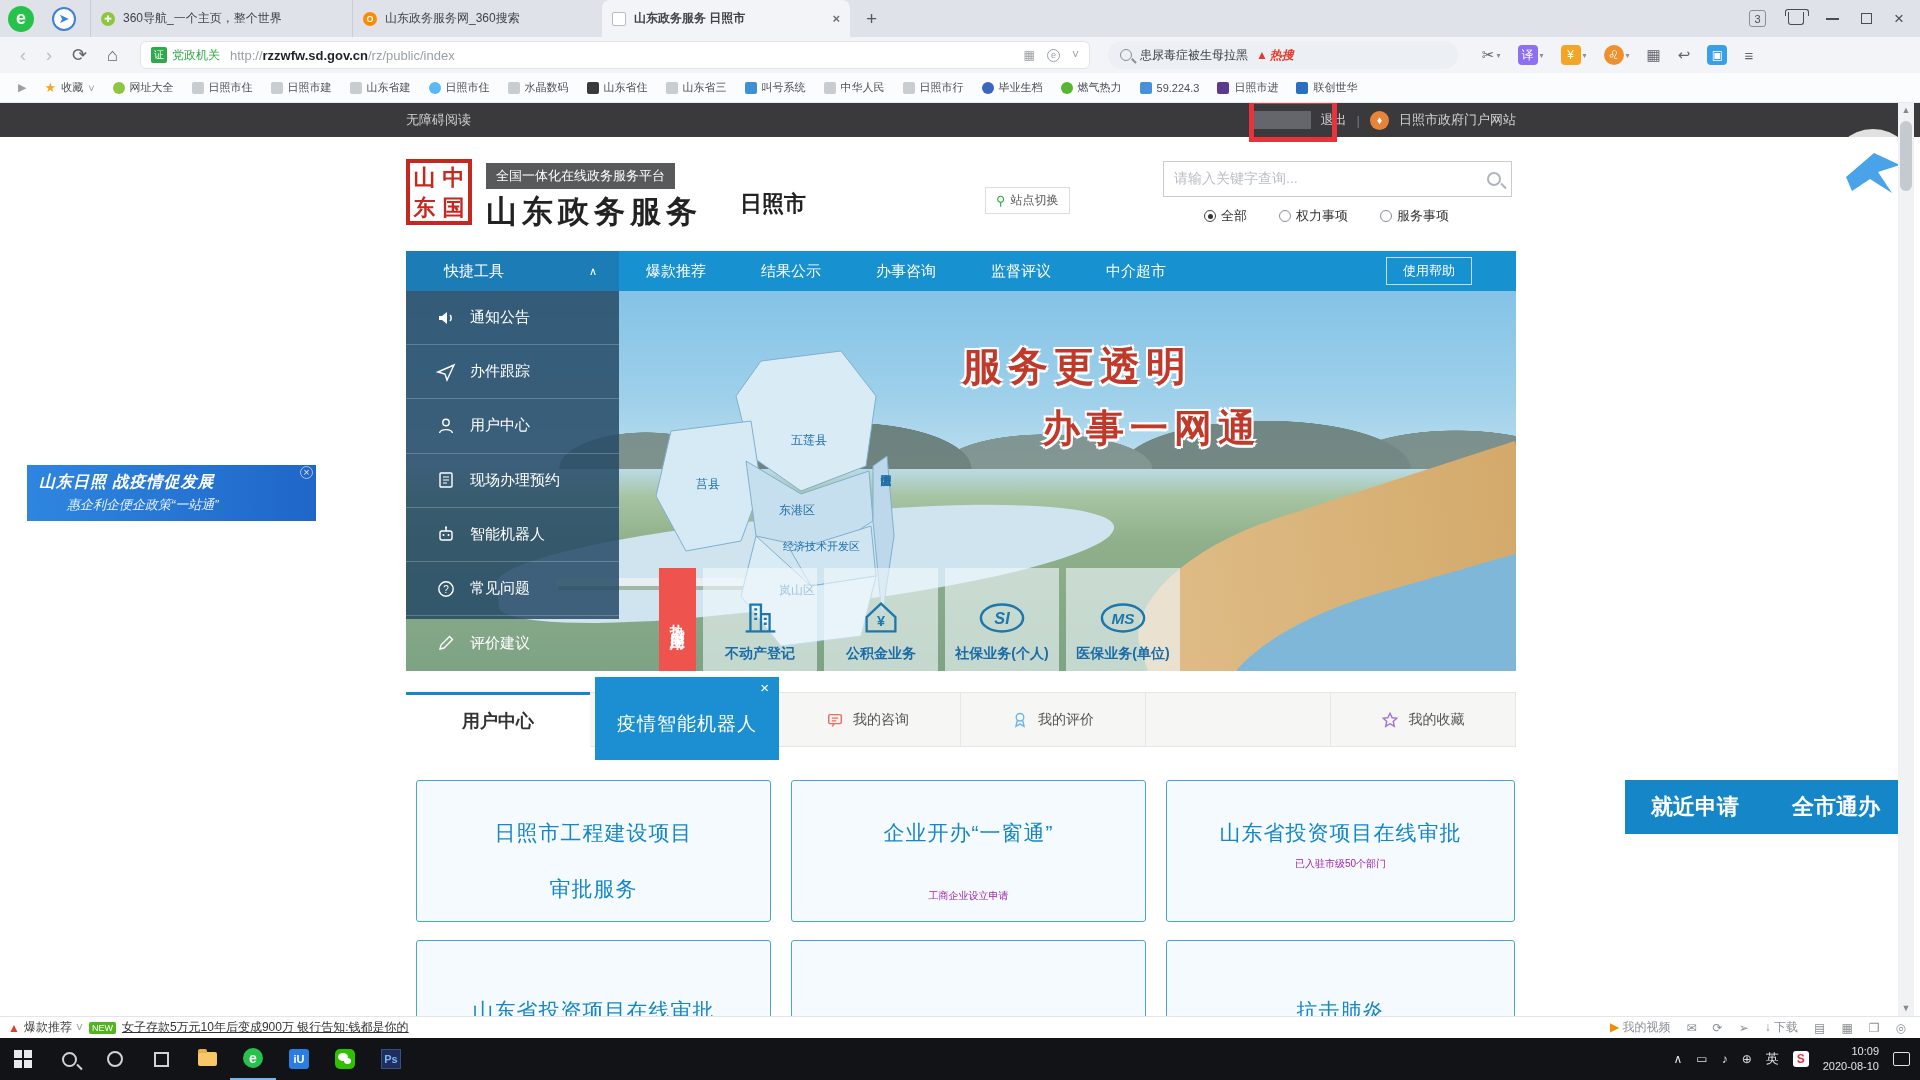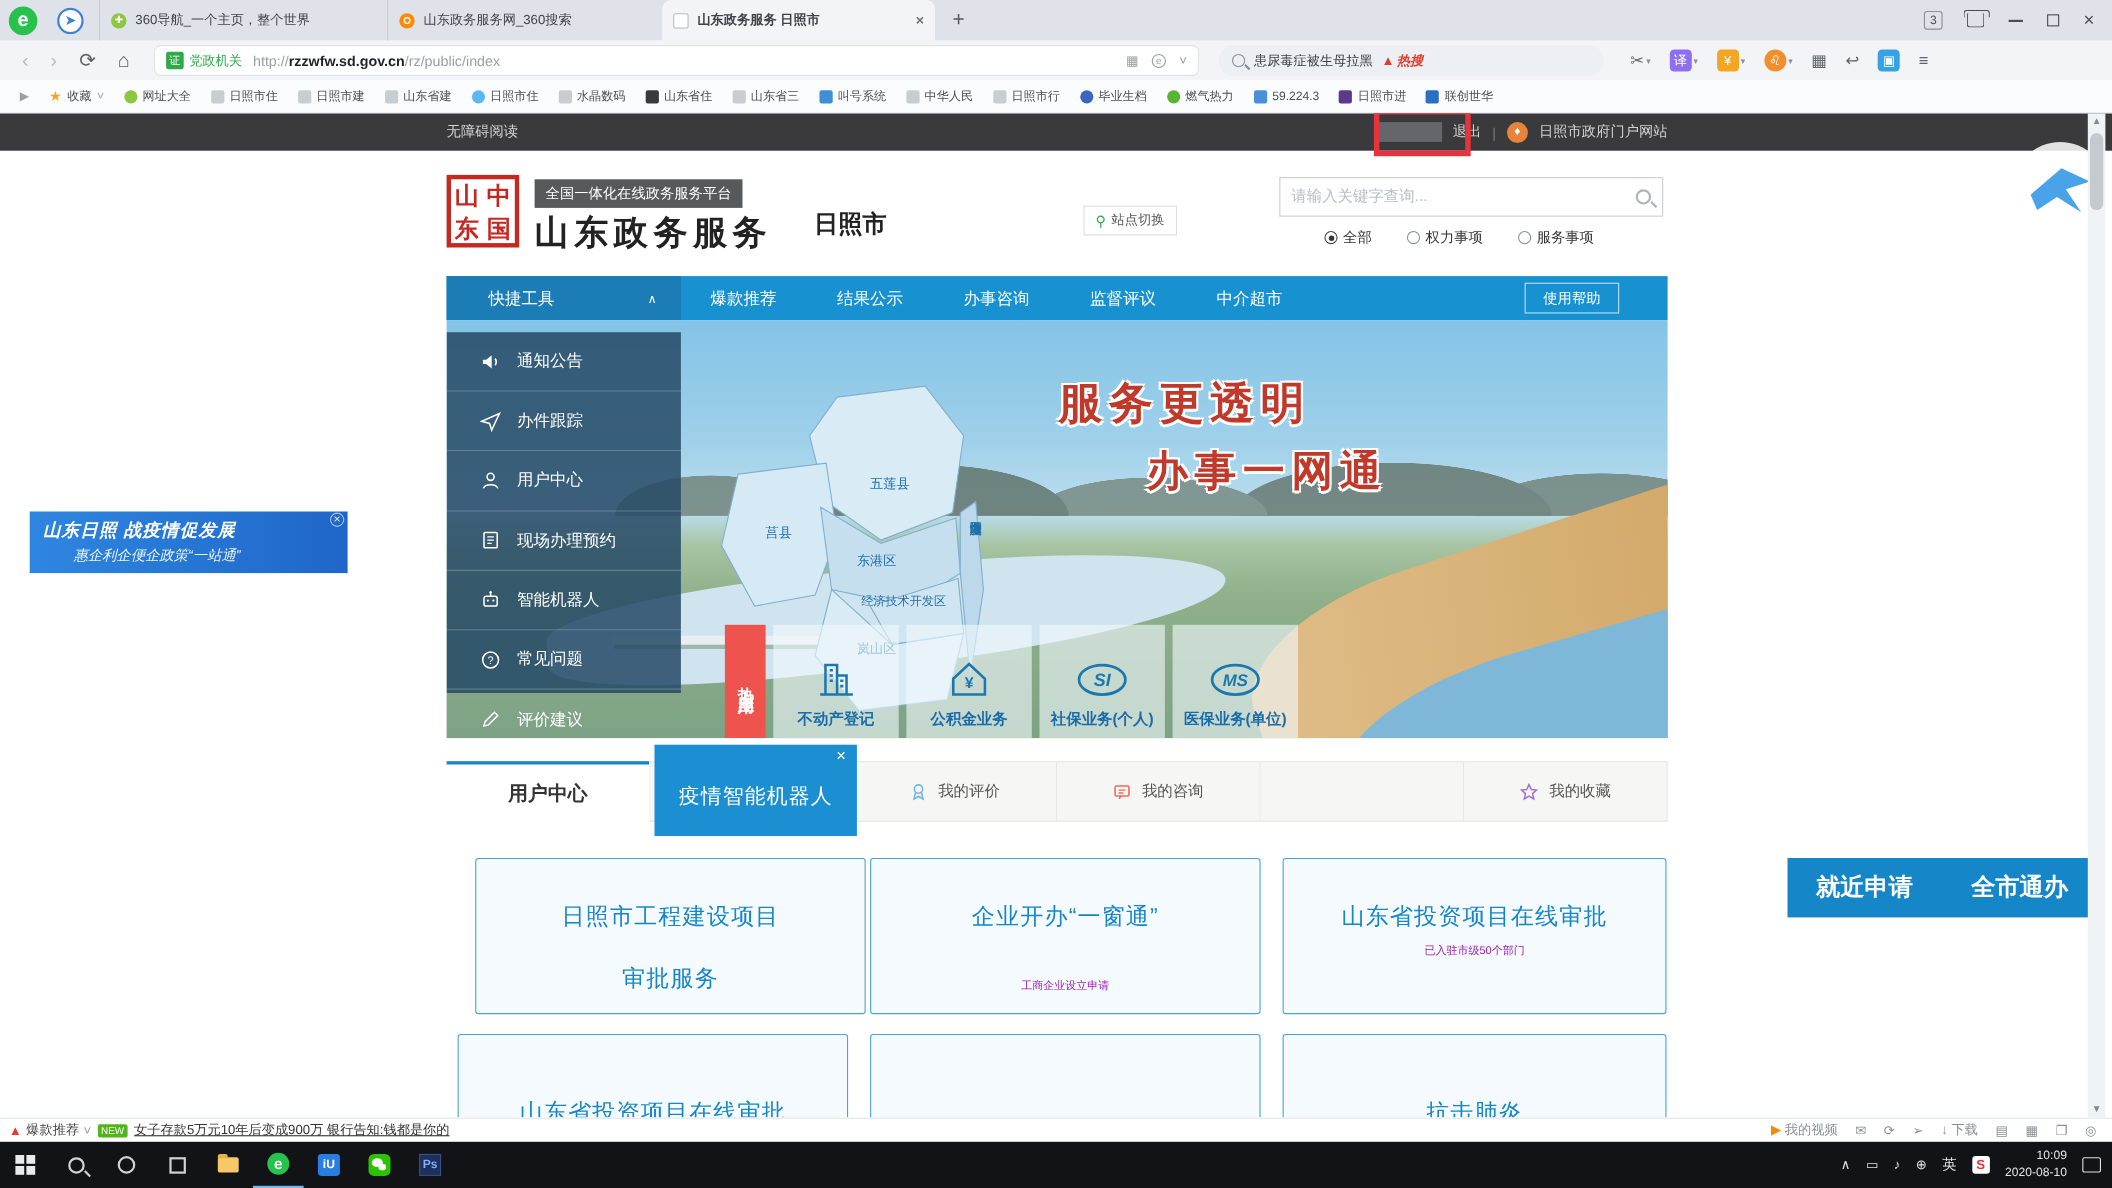--- a/index.html
+++ b/index.html
@@ -85,21 +85,21 @@
     radial-gradient(150px 50px at 74% 100%,#63746a 0 96%,transparent 97%),
     radial-gradient(120px 40px at 93% 100%,#6f8076 0 96%,transparent 97%);opacity:.8;}
   .river{position:absolute;left:90px;top:225px;width:620px;height:90px;background:#cfe4ee;border-radius:45% 55% 60% 40%;transform:rotate(-6deg);}
   .bridge{position:absolute;left:150px;top:287px;width:260px;height:8px;background:#e8eef2;border-radius:4px;box-shadow:0 6px 0 -2px #9fb8a9;}
   .beach{position:absolute;right:-40px;top:210px;width:420px;height:200px;background:linear-gradient(100deg,#e0be8a,#d2a868);transform:rotate(-18deg);border-radius:40% 0 0 50%;}
   .sea{position:absolute;right:-60px;top:300px;width:360px;height:140px;background:#7fb7d8;transform:rotate(-16deg);border-radius:50% 0 0 40%;}
   .slogan{position:absolute;color:#bf3a2b;font-weight:800;letter-spacing:6px;text-shadow:2px 2px 0 #fff,-2px -2px 0 #fff,2px -2px 0 #fff,-2px 2px 0 #fff,0 3px 0 #fff;font-family:"DejaVu Serif","Liberation Serif",serif;}
   #slogan1{left:556px;top:48px;font-size:40px;}
   #slogan2{left:636px;top:112px;font-size:38px;}
   #heromap{position:absolute;left:235px;top:45px;}
-  #sidemenu{position:absolute;left:0;top:11px;width:213px;height:328px;background:rgba(38,74,102,0.86);}
+  #sidemenu{position:absolute;left:0;top:0;width:213px;height:328px;background:rgba(38,74,102,0.86);}
   .smitem{height:54.2px;display:flex;align-items:center;gap:14px;padding-left:30px;color:#fff;font-size:15px;border-bottom:1px solid rgba(255,255,255,0.22);}
   .smitem svg{flex:none;}
   #hotrow{position:absolute;left:253px;top:277px;height:103px;display:flex;}
   .hotlabel{width:37px;height:103px;background:#ee544d;color:#fff;font-size:15px;font-weight:bold;display:flex;align-items:center;justify-content:center;text-align:center;line-height:1.3;padding:6px 0;writing-mode:vertical-lr;letter-spacing:4px;}
   .tile{width:114px;height:103px;background:rgba(240,248,252,0.62);margin-left:7px;display:flex;flex-direction:column;align-items:center;justify-content:flex-end;padding-bottom:8px;gap:4px;}
   .tilelabel{color:#1a6ca8;font-size:14px;font-weight:bold;white-space:nowrap;}
   
   #usertabs{position:absolute;left:406px;top:589px;width:1110px;height:55px;display:flex;}
   .utab{flex:1;background:#f6f6f4;border:1px solid #e6e6e3;border-left:none;display:flex;align-items:center;justify-content:center;gap:9px;font-size:14px;color:#555;}
   .utab.active{background:#fff;border:none;border-top:3px solid #1586c8;font-size:18px;font-weight:bold;color:#333;}
@@ -501,49 +501,49 @@
 
   <div id="usertabs">
     <div class="utab active">用户中心</div>
     <div class="utab">
       <svg width="18" height="18" viewBox="0 0 20 20" style="color:#7cc144">
           <path d="M4 16l1-4 8.5-8.5 3 3L8 15l-4 1z" fill="none" stroke="currentColor" stroke-width="1.6"></path>
         </svg>
       <span>我的办件</span>
     </div>
     <div class="utab">
-      <svg width="18" height="18" viewBox="0 0 20 20" style="color:#6db7e8">
-          <circle cx="10" cy="7" r="4.2" fill="none" stroke="currentColor" stroke-width="1.6"></circle>
-          <path d="M7 10.5L5.5 17l4.5-2.5L14.5 17 13 10.5" fill="none" stroke="currentColor" stroke-width="1.6"></path>
-        </svg>
-      <span>我的评价</span>
-    </div>
-    <div class="utab">
       <svg width="18" height="18" viewBox="0 0 20 20" style="color:#ef6a5e">
           <rect x="3" y="4" width="14" height="10" rx="1.5" fill="none" stroke="currentColor" stroke-width="1.6"></rect>
           <path d="M7 17l2-3" stroke="currentColor" stroke-width="1.6"></path>
           <path d="M6.5 8h7M6.5 11h5" stroke="currentColor" stroke-width="1.3"></path>
         </svg>
       <span>我的咨询</span>
     </div>
+    <div class="utab">
+      <svg width="18" height="18" viewBox="0 0 20 20" style="color:#6db7e8">
+          <circle cx="10" cy="7" r="4.2" fill="none" stroke="currentColor" stroke-width="1.6"></circle>
+          <path d="M7 10.5L5.5 17l4.5-2.5L14.5 17 13 10.5" fill="none" stroke="currentColor" stroke-width="1.6"></path>
+        </svg>
+      <span>我的评价</span>
+    </div>
     <div class="utab"></div>
     <div class="utab">
       <svg width="18" height="18" viewBox="0 0 20 20" style="color:#a36fd1">
           <polygon points="10,2.5 12.4,7.5 17.5,8 13.6,11.6 14.8,17 10,14.2 5.2,17 6.4,11.6 2.5,8 7.6,7.5" fill="none" stroke="currentColor" stroke-width="1.5"></polygon>
         </svg>
       <span>我的收藏</span>
     </div>
   </div>
 
   <div id="robot">
     <span class="rclose">×</span>
     <div class="rlabel">疫情智能机器人</div>
   </div>
 
-  <div class="card" style="left:416px;top:677px;width:355px;height:142px;margin-left:16px;">
+  <div class="card" style="left:416px;top:677px;width:355px;height:142px;">
     <div class="c-line1">日照市工程建设项目</div>
     <div class="c-line2">审批服务</div>
   </div>
   <div class="card" style="left:791px;top:677px;width:355px;height:142px;">
     <div class="c-line1">企业开办“一窗通”</div>
     <div class="c-sub" style="margin-top:42px">工商企业设立申请</div>
   </div>
   <div class="card" style="left:1166px;top:677px;width:349px;height:142px;">
     <div class="c-line1">山东省投资项目在线审批</div>
     <div class="c-sub" style="margin-top:10px">已入驻市级50个部门</div>

